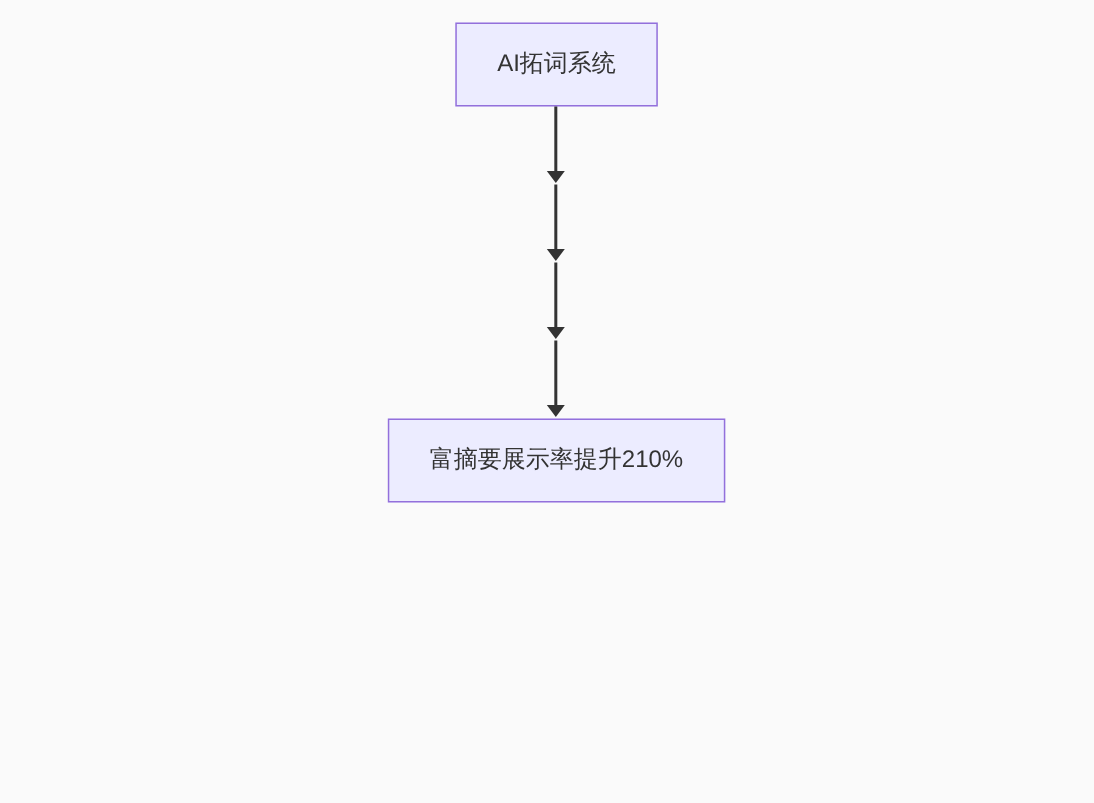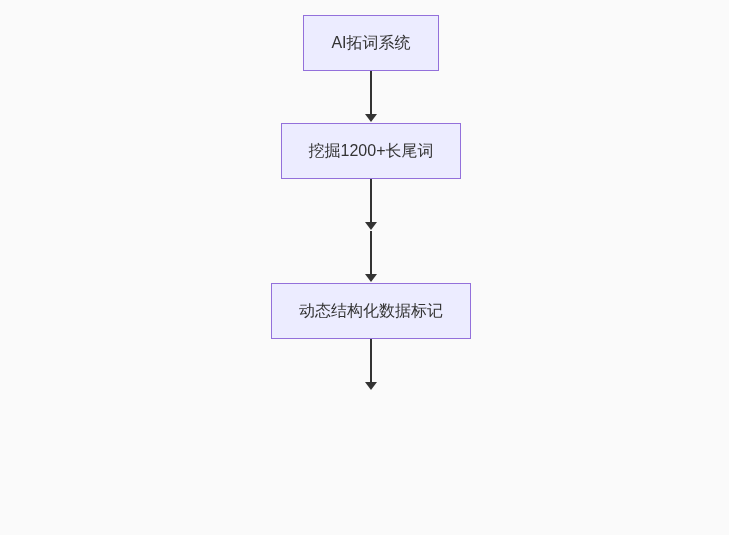--- a/index.html
+++ b/index.html
@@ -74,39 +74,36 @@
 
     <div class="node">
       <span>AI拓词系统</span>
     </div>
 
     <div class="connector">
       <div class="line"></div>
       <div class="arrowhead"></div>
     </div>
 
-    <div class="node">
-      <span>挖掘1200+长尾词</span>
+
+    <div class="connector">
+      <div class="line"></div>
+      <div class="arrowhead"></div>
     </div>
+
 
     <div class="connector">
       <div class="line"></div>
       <div class="arrowhead"></div>
     </div>
 
 
     <div class="connector">
       <div class="line"></div>
       <div class="arrowhead"></div>
     </div>
 
     <div class="node">
-      <span>动态结构化数据标记</span>
+      <span>富摘要展示率提升210%</span>
     </div>
-
-    <div class="connector">
-      <div class="line"></div>
-      <div class="arrowhead"></div>
-    </div>
-
 
   </div>
 </div>
 
 </body></html>

